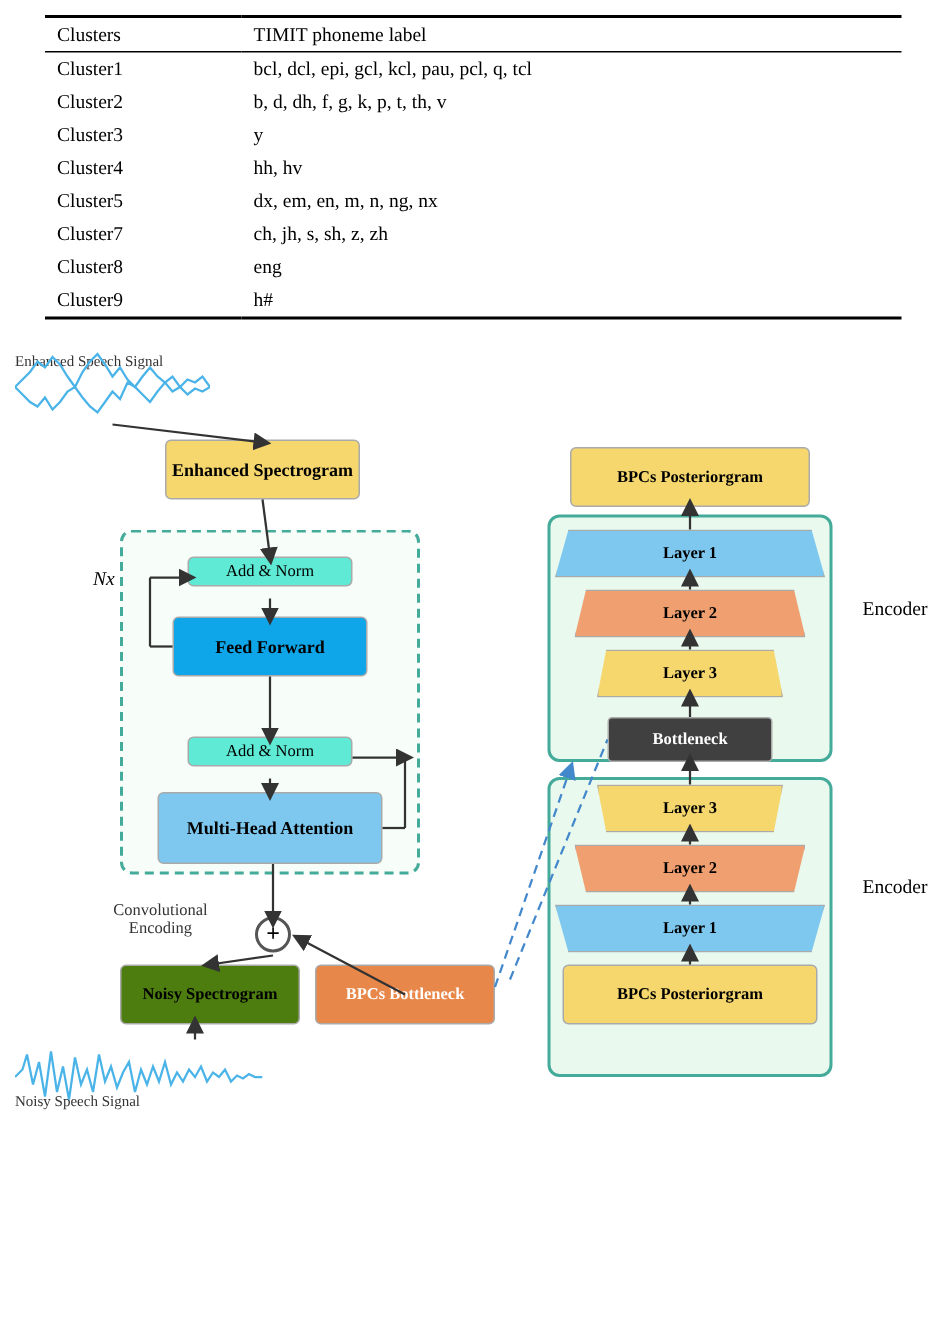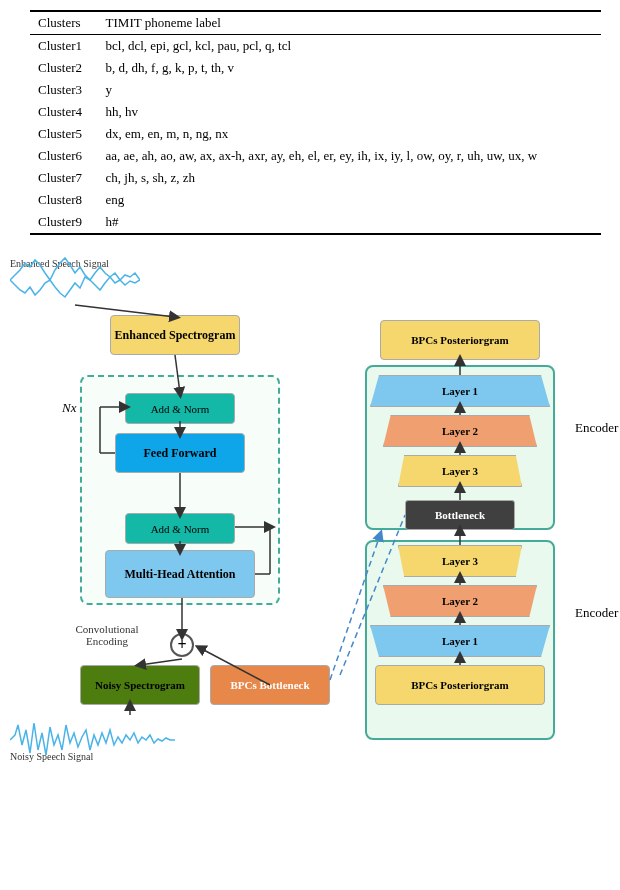--- a/index.html
+++ b/index.html
@@ -90,22 +90,22 @@
       height: 230px;
       border: 2px dashed #4a9;
       border-radius: 8px;
       background: rgba(200,240,210,0.15);
     }
 
     
     .add-norm-box {
       position: absolute;
       width: 110px;
-      height: 31px;
-      background: #14b8a6;
+      height: 20px;
+      background: #5eead4;
       border: 1.5px solid #aaa;
       border-radius: 4px;
       display: flex;
       align-items: center;
       justify-content: center;
       font-size: 11px;
     }
 
     .add-norm-1 {
       top: 148px;
@@ -463,24 +463,20 @@
         <td>Cluster3</td>
         <td>y</td>
       </tr>
       <tr>
         <td>Cluster4</td>
         <td>hh, hv</td>
       </tr>
       <tr>
         <td>Cluster5</td>
         <td>dx, em, en, m, n, ng, nx</td>
-      </tr>
-      <tr>
-        <td>Cluster6</td>
-        <td>aa, ae, ah, ao, aw, ax, ax-h, axr, ay, eh, el, er, ey, ih, ix, iy, l, ow, oy, r, uh, uw, ux, w</td>
       </tr>
       <tr>
         <td>Cluster7</td>
         <td>ch, jh, s, sh, z, zh</td>
       </tr>
       <tr>
         <td>Cluster8</td>
         <td>eng</td>
       </tr>
       <tr>

